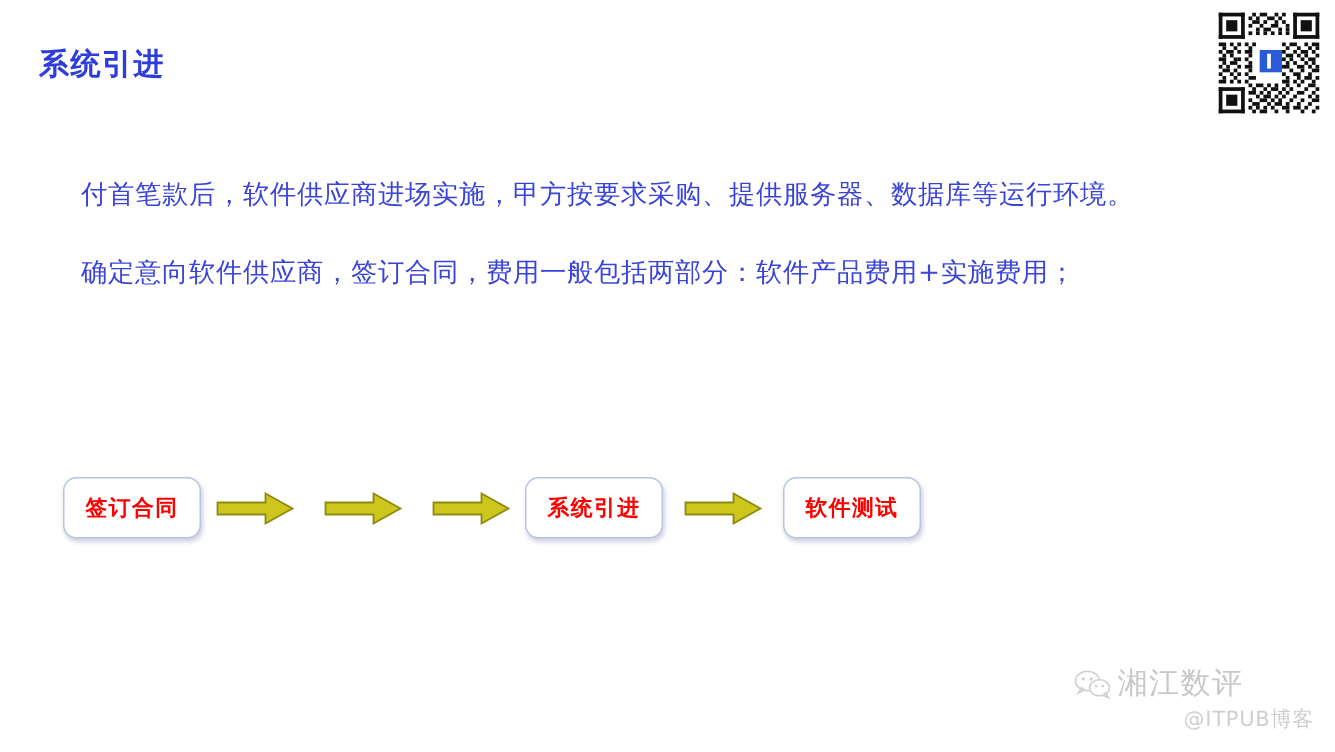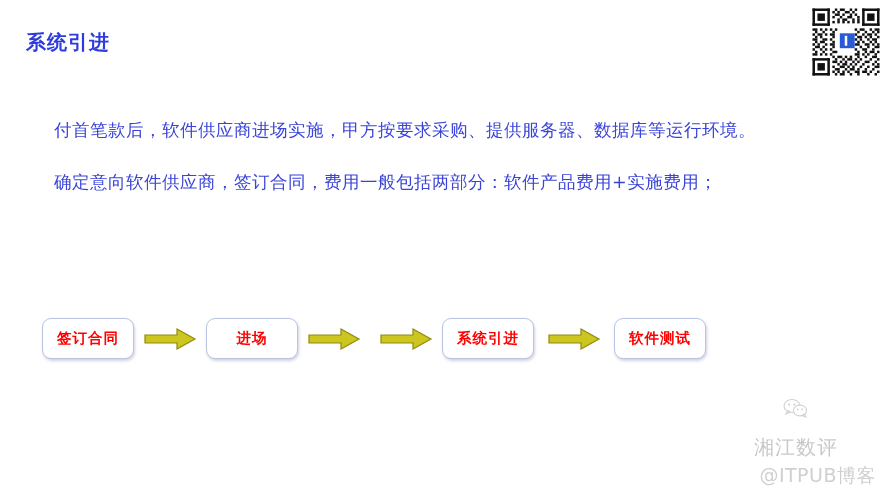--- a/index.html
+++ b/index.html
@@ -105,32 +105,31 @@
     right: 14px;
     bottom: 12px;
     width: 160px;
     text-align: right;
     opacity: 0.72;
   }
   #watermark-top {
     display: flex;
     align-items: center;
     justify-content: flex-start;
-    gap: 16px;
-    flex-direction: column;
+    gap: 3px;
   }
   #watermark-name {
     font-size: 20px;
     color: #b3b3b3;
     font-family: "DejaVu Serif", "Liberation Serif", serif;
     letter-spacing: 1px;
   }
   #watermark-handle {
     margin-top: 2px;
-    font-size: 19px;
+    font-size: 14px;
     color: #bdbdbd;
     letter-spacing: 0.5px;
   }
 </style>
 </head>
 <body>
 
 <div id="slide-title">系统引进</div>
 
 <div id="body-text">
@@ -143,23 +142,20 @@
   <div class="flow-row" id="flow-row-1">
 
     <div class="flow-box">
       <span class="flow-box-label">签订合同</span>
     </div>
 
     <svg class="flow-arrow" viewBox="0 0 54 26">
       <polygon points="2,9 34,9 34,3 52,13 34,23 34,17 2,17" fill="#ccc61f" stroke="#8f8a10" stroke-width="1.2"></polygon>
     </svg>
 
-    <div class="flow-box">
-      <span class="flow-box-label">进场</span>
-    </div>
 
     <svg class="flow-arrow" viewBox="0 0 54 26">
       <polygon points="2,9 34,9 34,3 52,13 34,23 34,17 2,17" fill="#ccc61f" stroke="#8f8a10" stroke-width="1.2"></polygon>
     </svg>
 
 
     <svg class="flow-arrow" viewBox="0 0 54 26">
       <polygon points="2,9 34,9 34,3 52,13 34,23 34,17 2,17" fill="#ccc61f" stroke="#8f8a10" stroke-width="1.2"></polygon>
     </svg>
 

